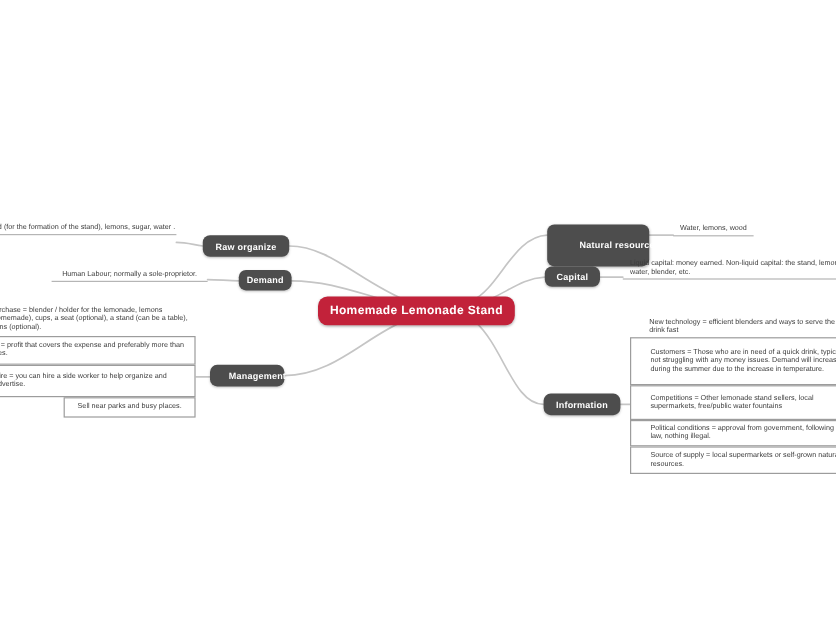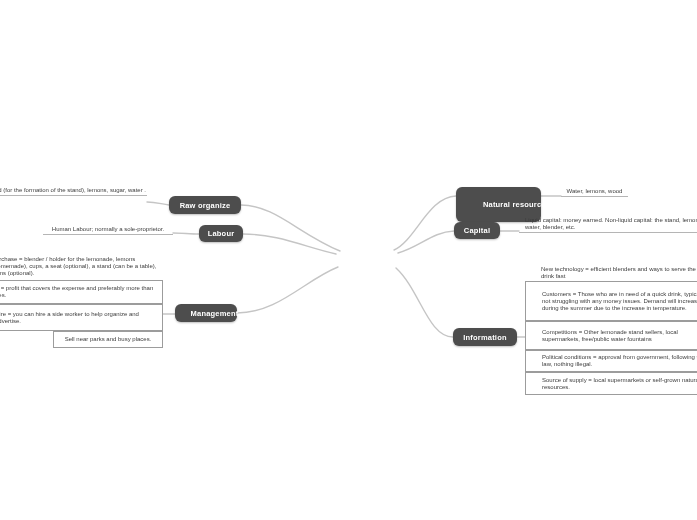--- a/index.html
+++ b/index.html
@@ -40,25 +40,26 @@
     <path d="M 453 337 C 428 337, 420 290, 396 268"></path>
 
     <path d="M 147 202 C 156 202, 161 204, 169 205"></path>
     <path d="M 173 233 C 182 233, 190 234, 199 234"></path>
     <path d="M 163 314 L 175 314"></path>
     <path d="M 541 196 L 561 196"></path>
     <path d="M 500 231 L 519 231"></path>
     <path d="M 517 337 L 525 337"></path>
   </svg>
 
+  <div class="topic center" style="left:265px;top:247px;width:164px;height:24px;">Homemade Lemonade Stand</div>
 
   <div class="topic" style="left:169px;top:196px;width:72px;height:18px;">Raw organize</div>
   <div class="topic" style="left:456px;top:187px;width:85px;height:35px;padding-left:36px;">Natural resources</div>
   <div class="topic" style="left:454px;top:222px;width:46px;height:17px;">Capital</div>
-  <div class="topic" style="left:199px;top:225px;width:44px;height:17px;">Labour</div>
+  <div class="topic" style="left:199px;top:225px;width:44px;height:17px;">Demand</div>
   <div class="topic" style="left:175px;top:304px;width:62px;height:18px;padding-left:17px;">Management</div>
   <div class="topic" style="left:453px;top:328px;width:64px;height:18px;text-align:right;">Information</div>
 
   <div class="leaf underlined" style="left:-14px;top:187px;width:161px;">Wood (for the formation of the stand), lemons, sugar, water .</div>
 
   <div class="leaf underlined t-center" style="left:561px;top:188px;width:67px;">Water, lemons, wood</div>
 
   <div class="leaf underlined" style="left:519px;top:217px;width:185px;padding-left:6px;">Liquid capital: money earned. Non-liquid capital: the stand, lemons, water, blender, etc.</div>
 
   <div class="leaf underlined t-center" style="left:43px;top:226px;width:130px;">Human Labour; normally a sole-proprietor.</div>

